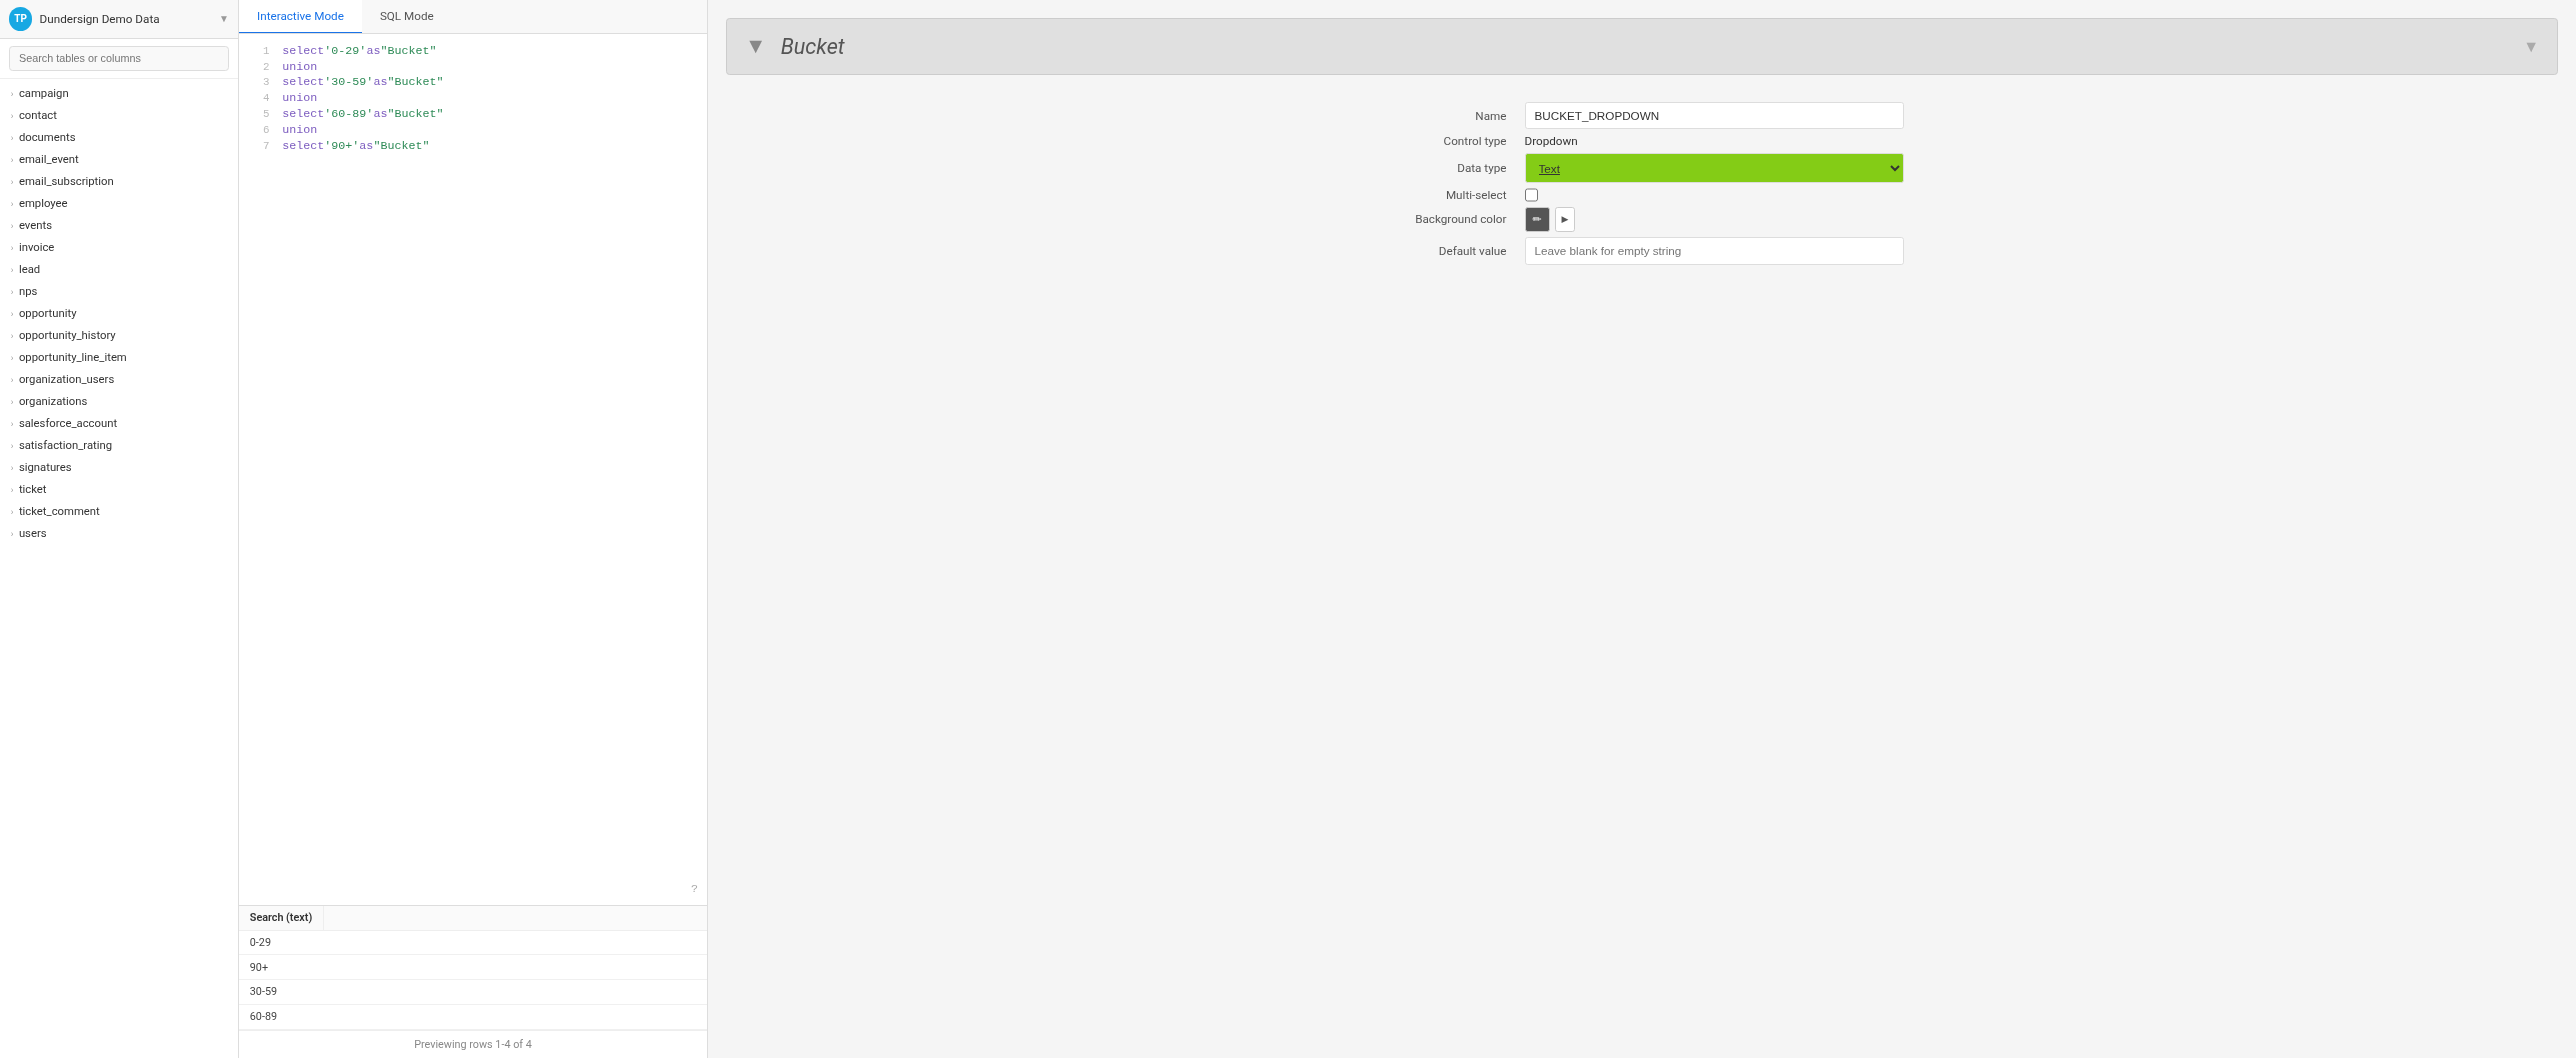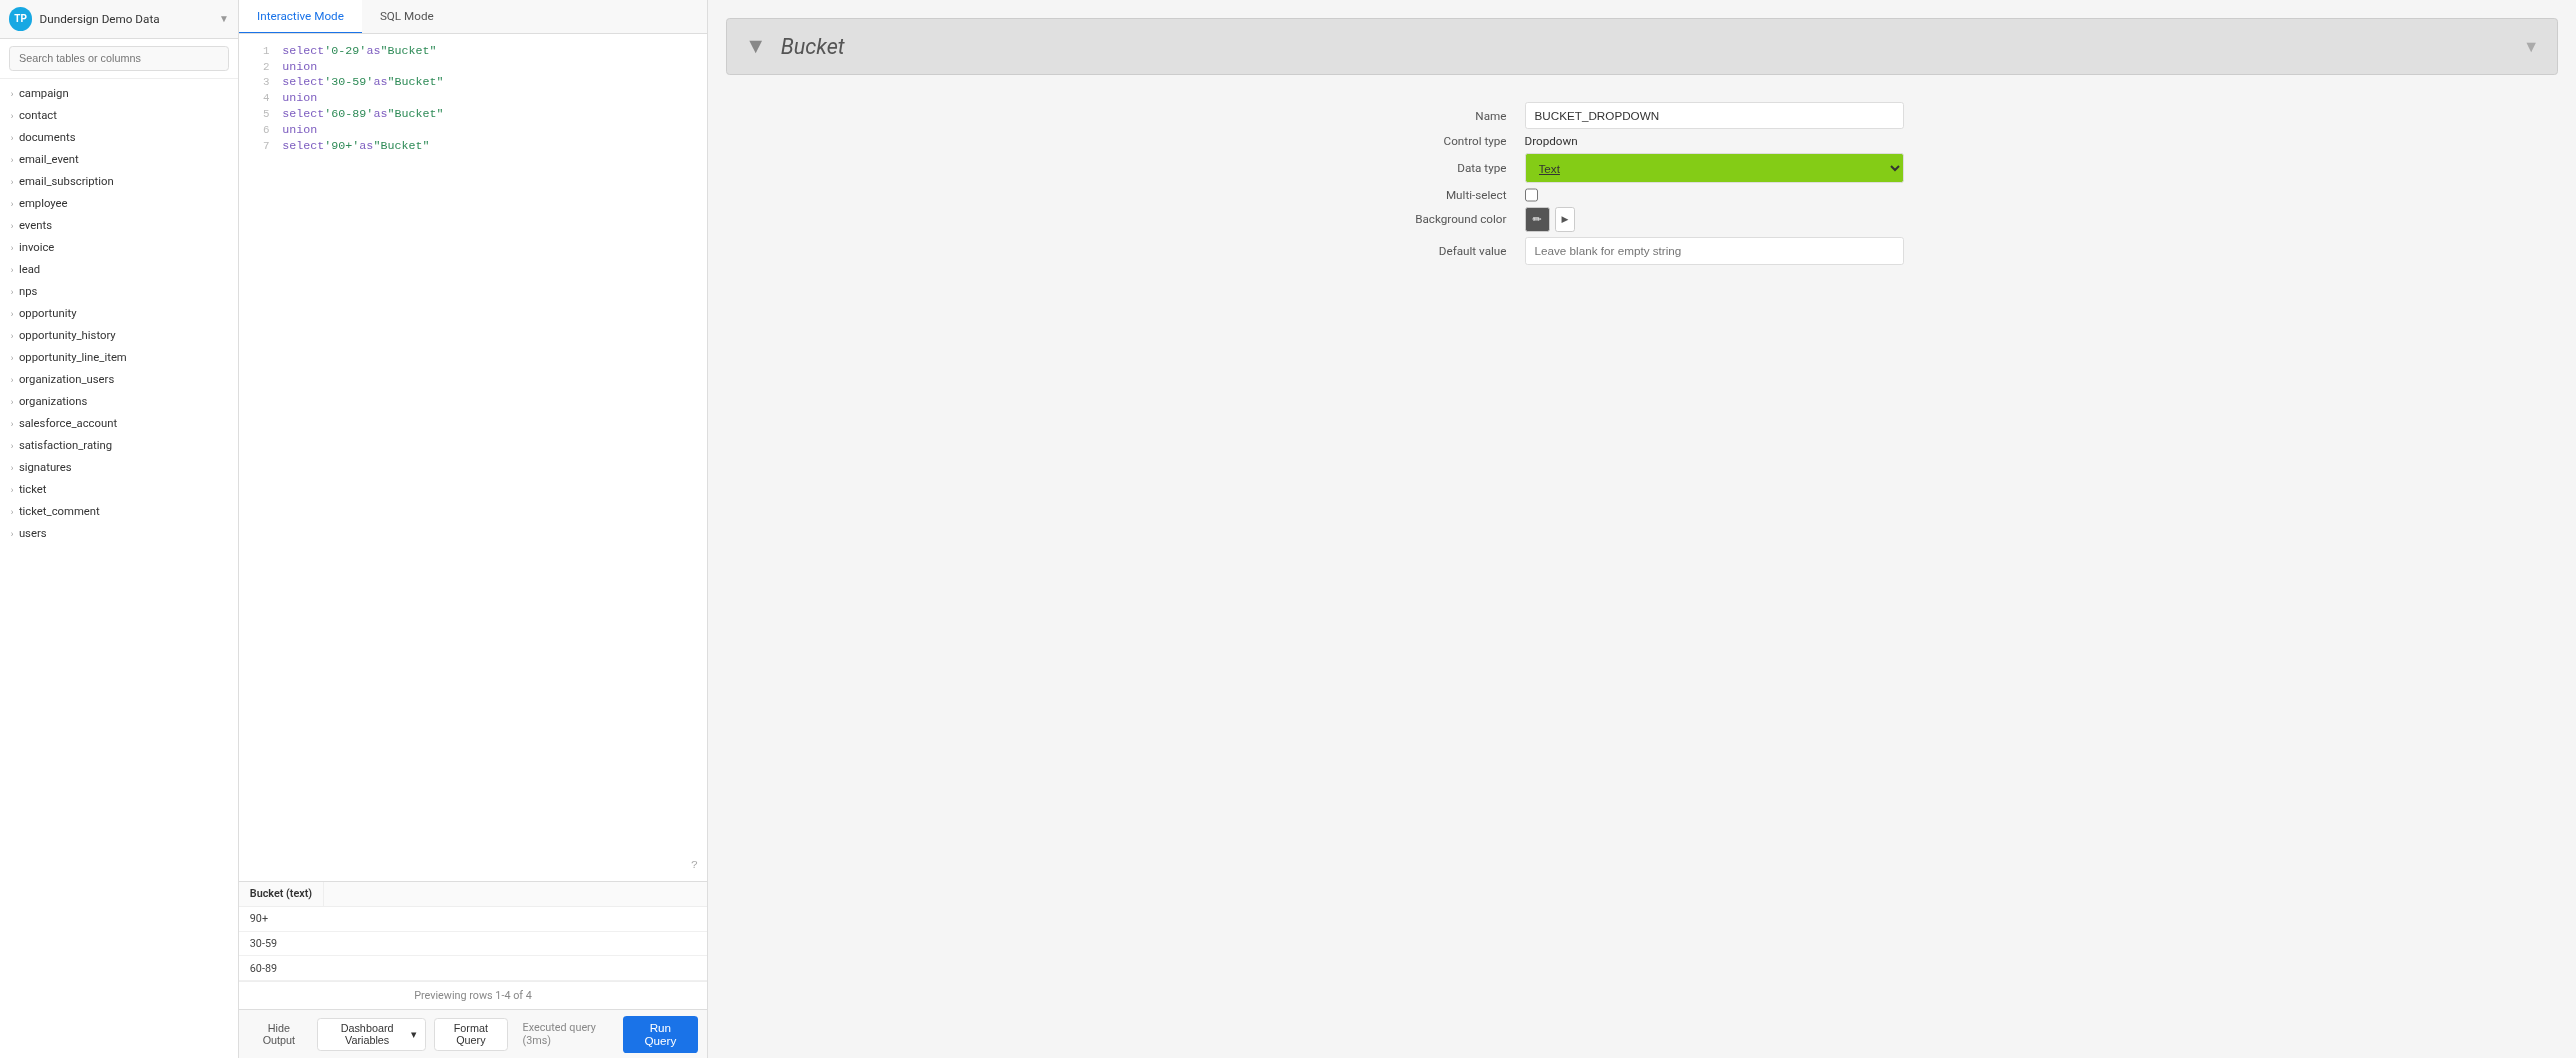--- a/index.html
+++ b/index.html
@@ -222,45 +222,37 @@
         <span class="line-num">7</span>
         <span class="code-kw">select </span>
         <span class="code-str">'90+'</span>
         <span class="code-kw"> as </span>
         <span class="code-alias">"Bucket"</span>
       </div>
       <div class="query-help">?</div>
   </div>
   <div class="results-area">
     <div class="result-header">
-      <div class="result-col-header">Bucket (text)</div>
+      <div class="result-col-header">Search (text)</div>
     </div>
     <div id="result-rows">
         <div class="result-row">
+          <div class="result-cell">0-29</div>
+        </div>
+        <div class="result-row">
           <div class="result-cell">90+</div>
         </div>
         <div class="result-row">
           <div class="result-cell">30-59</div>
         </div>
         <div class="result-row">
           <div class="result-cell">60-89</div>
         </div>
       </div>
     <div class="preview-info">Previewing rows 1-4 of 4</div>
-  </div>
-  <div class="bottom-toolbar">
-    <button class="btn-hide">Hide Output</button>
-    <button class="btn-dropdown">
-      <span>Dashboard Variables</span>
-      <span>▾</span>
-    </button>
-    <button class="btn-format">Format Query</button>
-    <span class="spacer"></span>
-    <span class="exec-time">Executed query (3ms)</span>
-    <button class="btn-run">Run Query</button>
   </div>
 </div>
 
 <div class="right-panel">
   <div class="filter-header">
     <span class="filter-icon">▼</span>
     <span class="filter-title">Bucket</span>
     <span class="filter-chevron">▼</span>
   </div>
   <div class="form-table">

